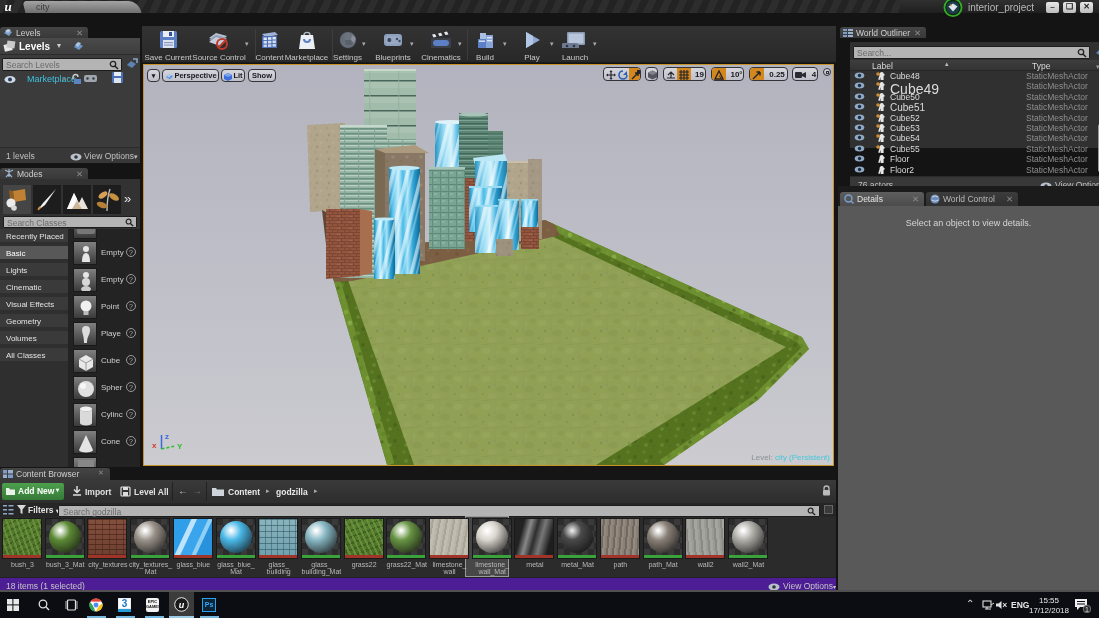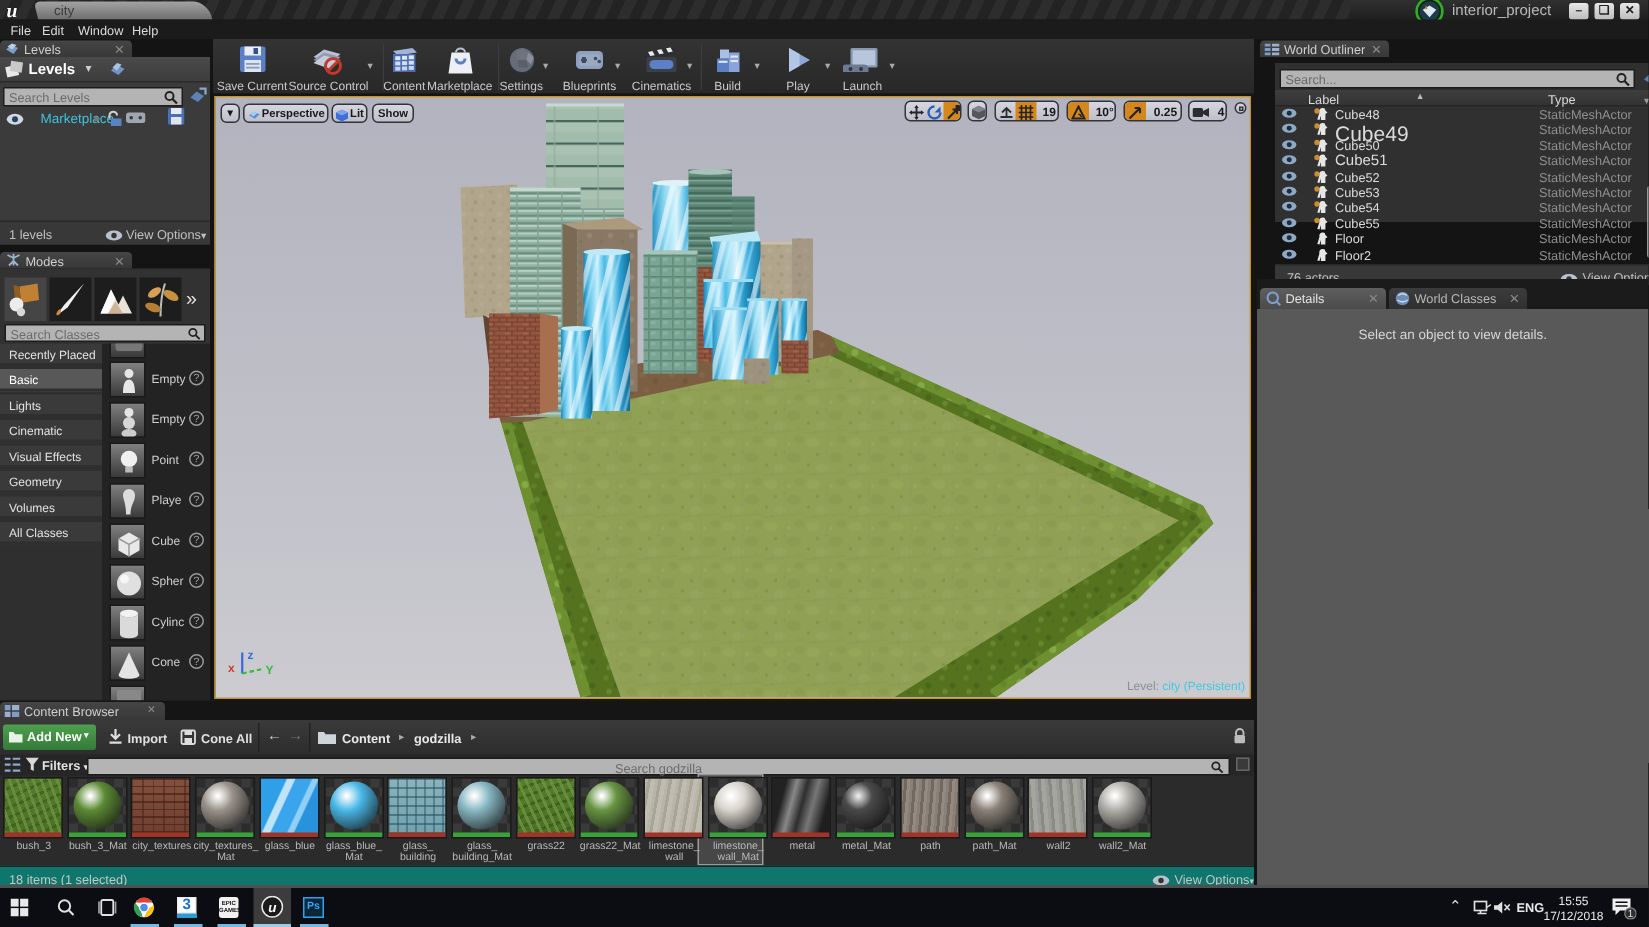--- a/index.html
+++ b/index.html
@@ -61,26 +61,20 @@
     <circle cx="13" cy="9.5" r="9.5" fill="#10240e"></circle>
     <circle cx="13" cy="9.5" r="8.6" fill="none" stroke="#35aa28" stroke-width="1.8"></circle>
     <circle cx="13" cy="9.5" r="6.6" fill="#1d3b4a"></circle>
     <path d="M8.5 8.5 L13 5.6 L17.5 8.5 L13 13.5 Z" fill="#dfe8ee"></path>
     <path d="M10 8.2 L10.6 5.2 L11.6 8.0 Z" fill="#c9882a"></path>
   </svg>
   <div id="projname" class="abs">interior_project</div>
   <div class="winbtn abs" style="left:1046px;">–</div>
   <div class="winbtn abs" style="left:1063px;">❑</div>
   <div class="winbtn abs" style="left:1080px;">✕</div>
-  <div id="menubar" class="abs">
-    <span style="left:7px">File</span>
-      <span style="left:28px">Edit</span>
-    <span style="left:52px">Window</span>
-      <span style="left:88px">Help</span>
-  </div>
   <div id="leftcol" class="abs">
 
     <div class="ptab" style="left:0;top:1px;width:88px;height:11px;">
       <svg style="position:absolute;left:3px;top:1px" width="11" height="9" viewBox="0 0 11 9">
           <path d="M1 5 L5 2 L9 4 L6 8 Z" fill="#7d9dc8"></path>
           <path d="M2 3 L5 1 L8 2 L5 5 Z" fill="#b9cde6"></path>
         </svg>
       <span style="position:absolute;left:16px;top:1px;">Levels</span>
       <span style="position:absolute;left:76px;top:1px;color:#8a8a8a;">✕</span>
     </div>
@@ -797,21 +791,21 @@
           <line x1="7" y1="7" x2="9.5" y2="9.5" stroke="#7aa0d0" stroke-width="1.4"></line>
         </svg>
       <span style="position:absolute;left:17px;top:2px;">Details</span>
       <span style="position:absolute;left:72px;top:2px;color:#8a8a8a;">✕</span>
     </div>
     <div class="abs" style="left:88px;top:166px;width:92px;height:14px;background:linear-gradient(#3c3c3c,#303030);border-radius:3px 3px 0 0;color:#b9b9b9;font-size:8.5px;">
       <svg style="position:absolute;left:4px;top:2px" width="10" height="10" viewBox="0 0 10 10">
           <circle cx="5" cy="5" r="4.5" fill="#6d8cb8"></circle>
           <path d="M2 3 a5 5 0 0 1 6 0 M1.5 6 a6 6 0 0 0 7 0" stroke="#c9d8ea" stroke-width="1" fill="none"></path>
         </svg>
-      <span style="position:absolute;left:17px;top:2px;">World Classes</span>
+      <span style="position:absolute;left:17px;top:2px;">World Control</span>
       <span style="position:absolute;left:80px;top:2px;color:#8a8a8a;">✕</span>
     </div>
     <div id="detpanel" class="abs" style="top:180px;height:386px;">
       <div class="abs" style="left:0;top:12px;width:261px;text-align:center;color:#d6d6d6;font-size:9px;">Select an object to view details.</div>
     </div>
   </div>
   <div id="cbrowser" class="abs">
     <div class="abs" style="left:0;top:0;width:836px;height:13px;background:#151515;">
       <div class="ptab" style="left:0;top:1px;width:110px;height:12px;">
         <svg style="position:absolute;left:3px;top:2px" width="10" height="8" viewBox="0 0 10 8">
@@ -834,21 +828,21 @@
       </div>
       <svg class="abs" style="left:72px;top:6px" width="10" height="11" viewBox="0 0 10 11">
           <path d="M5 0 V6 M2 3.5 L5 6.5 L8 3.5 M1 9 H9" stroke="#ddd" stroke-width="1.5" fill="none"></path>
         </svg>
       <span class="abs" style="left:85px;top:7px;color:#e0e0e0;font-size:8.5px;font-weight:bold;">Import</span>
       <svg class="abs" style="left:120px;top:6px" width="11" height="11" viewBox="0 0 11 11">
           <rect x="1" y="1" width="9" height="9" rx="1" fill="none" stroke="#ddd" stroke-width="1.2"></rect>
           <rect x="3" y="1" width="5" height="3" fill="#ddd"></rect>
           <rect x="3" y="6" width="5" height="4" fill="#ddd"></rect>
         </svg>
-      <span class="abs" style="left:134px;top:7px;color:#e0e0e0;font-size:8.5px;font-weight:bold;">Cone All</span>
+      <span class="abs" style="left:134px;top:7px;color:#e0e0e0;font-size:8.5px;font-weight:bold;">Level All</span>
       <div class="abs" style="left:172px;top:2px;width:1px;height:19px;background:#222;"></div>
       <span class="abs" style="left:178px;top:5px;color:#cfcfcf;font-size:10px;">←</span>
       <span class="abs" style="left:192px;top:5px;color:#777;font-size:10px;">→</span>
       <div class="abs" style="left:206px;top:2px;width:1px;height:19px;background:#222;"></div>
       <svg class="abs" style="left:212px;top:7px" width="12" height="9" viewBox="0 0 12 9">
           <path d="M0 1 L4 1 L5 2.5 L12 2.5 L12 9 L0 9 Z" fill="#cfd4da"></path>
         </svg>
       <span class="abs" style="left:228px;top:7px;color:#e8e8e8;font-size:8.5px;font-weight:bold;">Content</span>
       <span class="abs" style="left:266px;top:7px;color:#aaa;font-size:7px;">▸</span>
       <span class="abs" style="left:276px;top:7px;color:#e8e8e8;font-size:8.5px;font-weight:bold;">godzilla</span>
@@ -859,21 +853,21 @@
         </svg>
     </div>
     <div class="abs" style="left:0;top:36px;width:836px;height:14px;background:#262626;">
       <svg class="abs" style="left:3px;top:2px" width="11" height="10" viewBox="0 0 11 10">
           <path d="M0 0 h4 v1.5 h-4 Z M0 4 h4 v1.5 h-4 Z M0 8 h4 v1.5 h-4 Z M5.5 0 h5 v1.5 h-5 Z M5.5 4 h5 v1.5 h-5 Z M5.5 8 h5 v1.5 h-5 Z" fill="#8fa8c8"></path>
         </svg>
       <svg class="abs" style="left:17px;top:2px" width="9" height="9" viewBox="0 0 9 9">
           <path d="M0 0 L9 0 L5.5 4.5 L5.5 9 L3.5 8 L3.5 4.5 Z" fill="#d8d8d8"></path>
         </svg>
       <span class="abs" style="left:28px;top:2px;color:#e2e2e2;font-size:8.5px;font-weight:bold;">Filters <span style="font-size:6px;">▾</span></span>
-      <div class="search abs" style="left:58px;top:2px;width:762px;height:12px;padding:1px 4px;text-align:center;">Search godzilla
+      <div class="search abs" style="left:58px;top:2px;width:762px;height:12px;padding:1px 4px;">Search godzilla
         <svg style="position:absolute;right:3px;top:1px" width="9" height="9" viewBox="0 0 10 10">
             <circle cx="4" cy="4" r="2.7" fill="none" stroke="#222" stroke-width="1.3"></circle>
             <line x1="6" y1="6" x2="9" y2="9" stroke="#222" stroke-width="1.5"></line>
           </svg>
       </div>
       <div class="abs" style="left:824px;top:2px;width:9px;height:9px;border:1px solid #666;background:#3a3a3a;"></div>
     </div>
 <div class="abs" style="left:0;top:50px;width:836px;height:60px;">
 <div class="abs" style="left:466px;top:0px;width:42px;height:59px;background:#474747;outline:1px solid #9a9a9a;"></div>
 <div class="thumb" style="left:3.0px;background:repeating-linear-gradient(70deg,rgba(107,147,64,.8) 0 2px,transparent 2px 5px),repeating-linear-gradient(155deg,rgba(60,90,30,.7) 0 2px,transparent 2px 6px),linear-gradient(#567d2c,#4c7026);">
@@ -951,21 +945,21 @@
 <div class="thumb" style="left:686.2px;background:repeating-linear-gradient(85deg,#9a9a96 0 2px,#8a8a83 2px 4px,#a5a59f 4px 7px);">
           <div class="cbar" style="background:#a03428"></div>
         </div>
         <div class="tlab" style="left:683.7px;">wall2</div>
 <div class="thumb" style="left:728.9px;background:repeating-conic-gradient(#3a3a3a 0 25%,#2c2c2c 0 50%) 0 0/12px 12px;">
           <div style="position:absolute;left:3px;top:2px;width:32px;height:32px;border-radius:50%;background:radial-gradient(circle at 35% 30%,#ffffff 2%,#b0aea8 32%,#000000aa 100%);"></div>
           <div class="cbar" style="background:#3aa23a"></div>
         </div>
         <div class="tlab" style="left:726.4px;">wall2_Mat</div>
 </div>
-    <div class="abs" style="left:0;top:110px;width:836px;height:15px;background:#0f766e;border-top:1px solid #222;">
+    <div class="abs" style="left:0;top:110px;width:836px;height:15px;background:#4c1d95;border-top:1px solid #222;">
       <span style="position:absolute;left:6px;top:3px;color:#c6c6c6;font-size:8.5px;">18 items (1 selected)</span>
       <svg style="position:absolute;left:768px;top:5px" width="12" height="8" viewBox="0 0 12 8">
           <ellipse cx="6" cy="4" rx="5.5" ry="3.4" fill="#b9c2cc"></ellipse>
           <circle cx="6" cy="4" r="1.8" fill="#333"></circle>
         </svg>
       <span style="position:absolute;left:783px;top:3px;color:#c6c6c6;font-size:8.5px;">View Options<span style="font-size:6px;">▾</span></span>
     </div>
   </div>
   <div class="abs" style="left:0;top:590px;width:1099px;height:2px;background:#505050;"></div>
   <div id="taskbar" class="abs">

